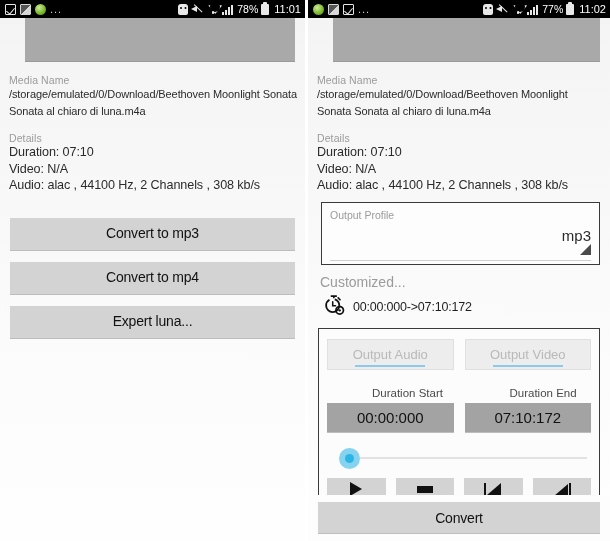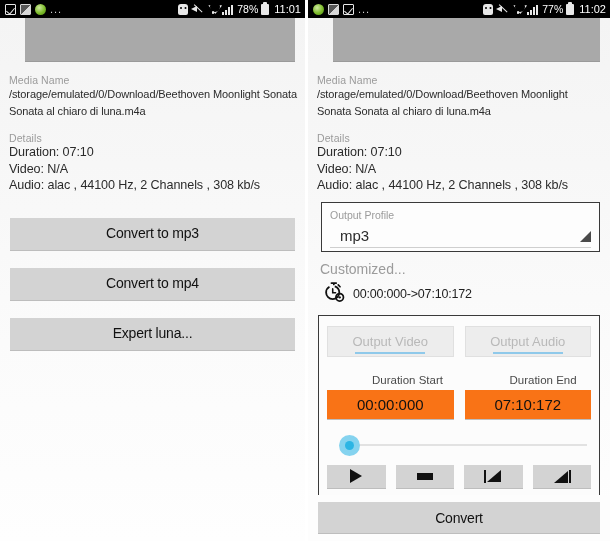--- a/index.html
+++ b/index.html
@@ -102,31 +102,31 @@
 
   
   .btn {
     background:#d3d3d3; border:none; border-bottom:1.5px solid #bdbdbd;
     color:#111; font-family:"Liberation Sans", sans-serif;
     font-size:14px; text-align:center; width:100%;
     height: 33px; line-height: 31px; display:block;
     letter-spacing: -0.2px;
   }
   .btn-wrap { margin: 0 3px; }
-  .actions { margin-top: 24px; display:flex; flex-direction:column; gap: 17px; }
+  .actions { margin-top: 24px; display:flex; flex-direction:column; gap: 11px; }
 
   
   .profile-box {
     margin: 8px 3px 0 6px; border: 1.6px solid #3a3a3a; background:#fdfdfd;
     padding: 6px 8px 3px 8px;
   }
   .profile-label { font-size: 10.5px; color:#9b9b9b; }
   .profile-val-row {
     display:flex; align-items:flex-end; justify-content:space-between;
-    border-bottom: 1px solid #cfcfcf; padding: 3px 0 3px 10px; margin-top:3px;
+    border-bottom: 1px solid #cfcfcf; padding: 3px 0 3px 10px; margin-top:3px;flex-direction:column;
   }
   .profile-val { font-size: 15px; color:#2b2b2b; }
   .tri-down { width:0;height:0;border-style:solid;border-width:0 0 11px 11px;
               border-color: transparent transparent #4a4a4a transparent; margin-bottom:2px;}
 
   .customized { font-size: 14px; color:#9b9b9b; margin: 9px 0 0 5px; }
 
   .trim-row { display:flex; align-items:center; gap: 8px; margin: 4px 0 0 8px; }
   .trim-text { font-size:12.5px; color:#1f1f1f; letter-spacing:-0.2px; }
 
@@ -141,21 +141,21 @@
     color:#b9b9b9; font-size:13px; position:relative;
   }
   .tab::after{
     content:""; position:absolute; left:22%; right:22%; bottom:2px; height:1.6px;
     background:#8fc9ea;
   }
   .dur-labels { display:flex; gap:11px; margin-top: 17px; }
   .dur-labels span { flex:1; font-size:11.5px; color:#4a4a4a; padding-left:1px;margin-left:44px; }
   .dur-fields { display:flex; gap:11px; margin-top:4px; }
   .dur-field {
-    flex:1; background:#f97316; border-bottom:1.5px solid #bdbdbd; height:30px;
+    flex:1; background:#a3a3a3; border-bottom:1.5px solid #bdbdbd; height:30px;
     display:flex; align-items:center; justify-content:center;
     font-size:15px; color:#111;
   }
   .slider-row { margin-top: 14px; position:relative; height: 22px; }
   .slider-track {
     position:absolute; left:22px; right:4px; top:10px; height:2px; background:#e2e2e2;
   }
   .slider-thumb {
     position:absolute; left:12px; top:1px; width:21px;height:21px; border-radius:50%;
     background:#85d3ef;
@@ -296,22 +296,22 @@
             <path d="M10.6 8.6v4.2h3.1" stroke="#111" stroke-width="1.7" fill="none" stroke-linecap="round"></path>
             <circle cx="18.2" cy="17.8" r="4.1" stroke="#111" stroke-width="1.9" fill="none"></circle>
             <circle cx="18.2" cy="17.8" r="1.3" fill="#111"></circle>
           </svg>
         </span>
         <span class="trim-text">00:00:000-&gt;07:10:172</span>
       </div>
 
       <div class="edit-box">
         <div class="tabs">
+          <div class="tab">Output Audio</div>
           <div class="tab">Output Video</div>
-          <div class="tab">Output Audio</div>
         </div>
 
         <div class="dur-labels">
           <span>Duration Start</span>
           <span>Duration End</span>
         </div>
         <div class="dur-fields">
           <div class="dur-field">00:00:000</div>
           <div class="dur-field">07:10:172</div>
         </div>

